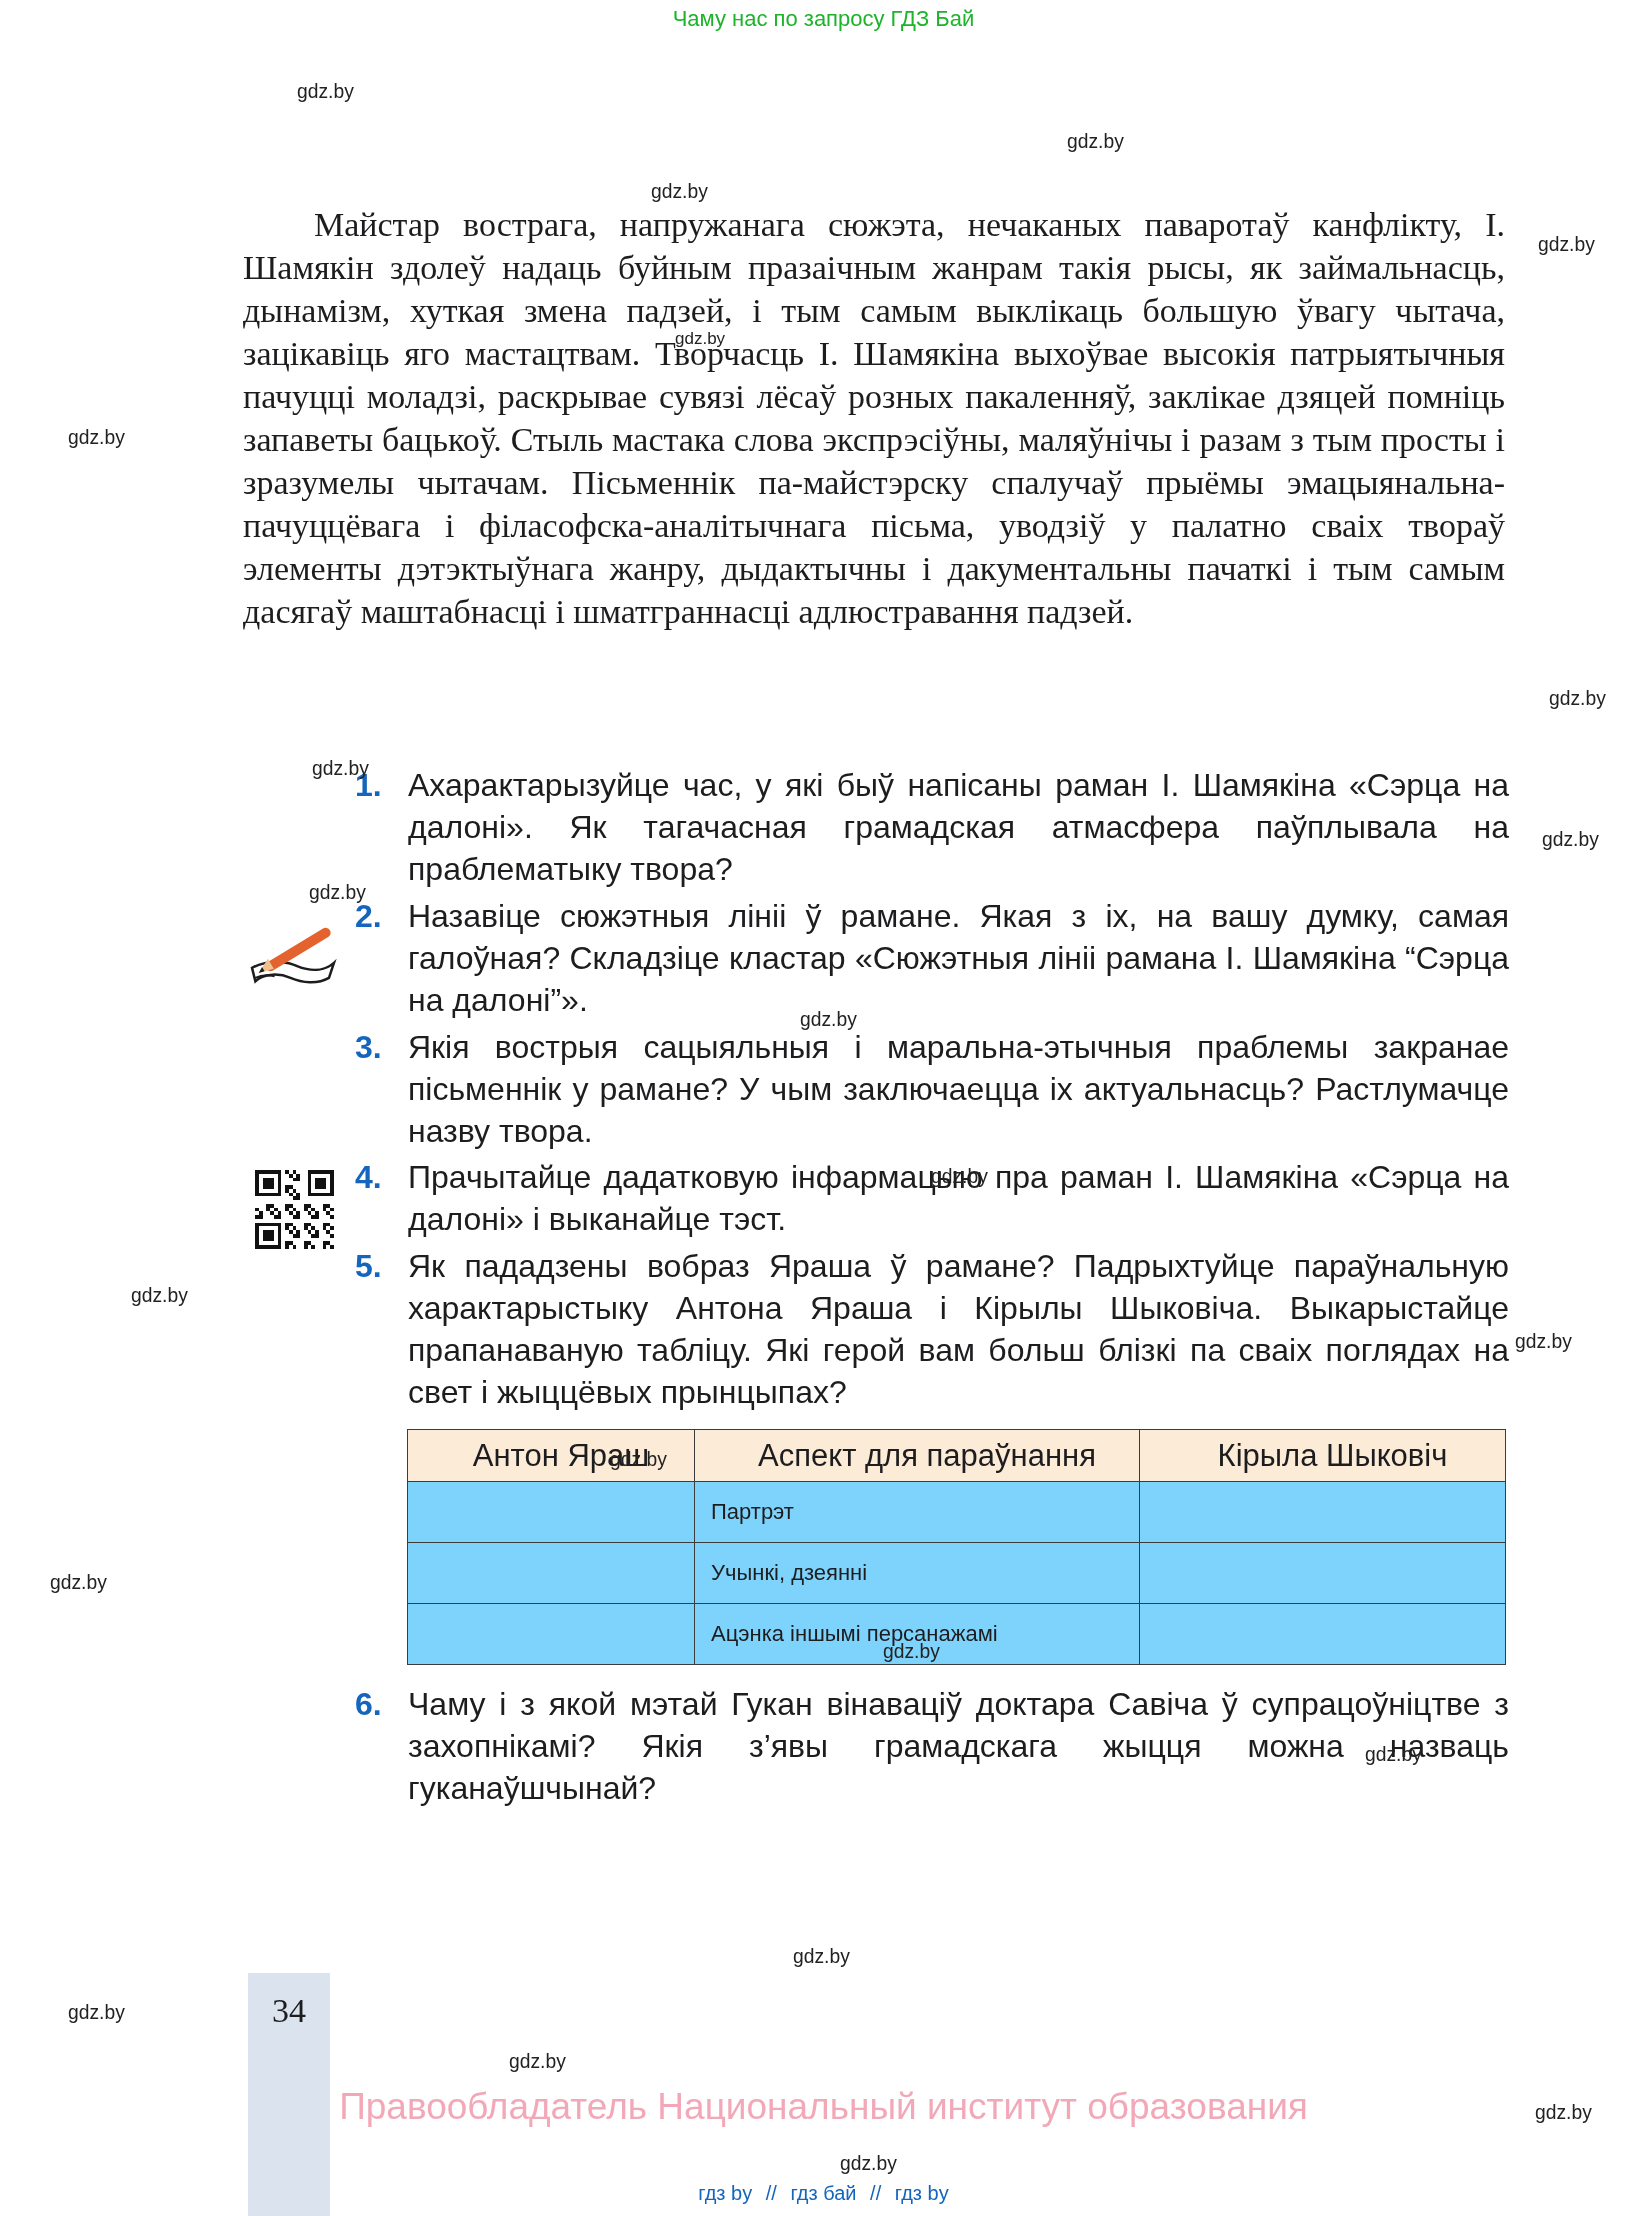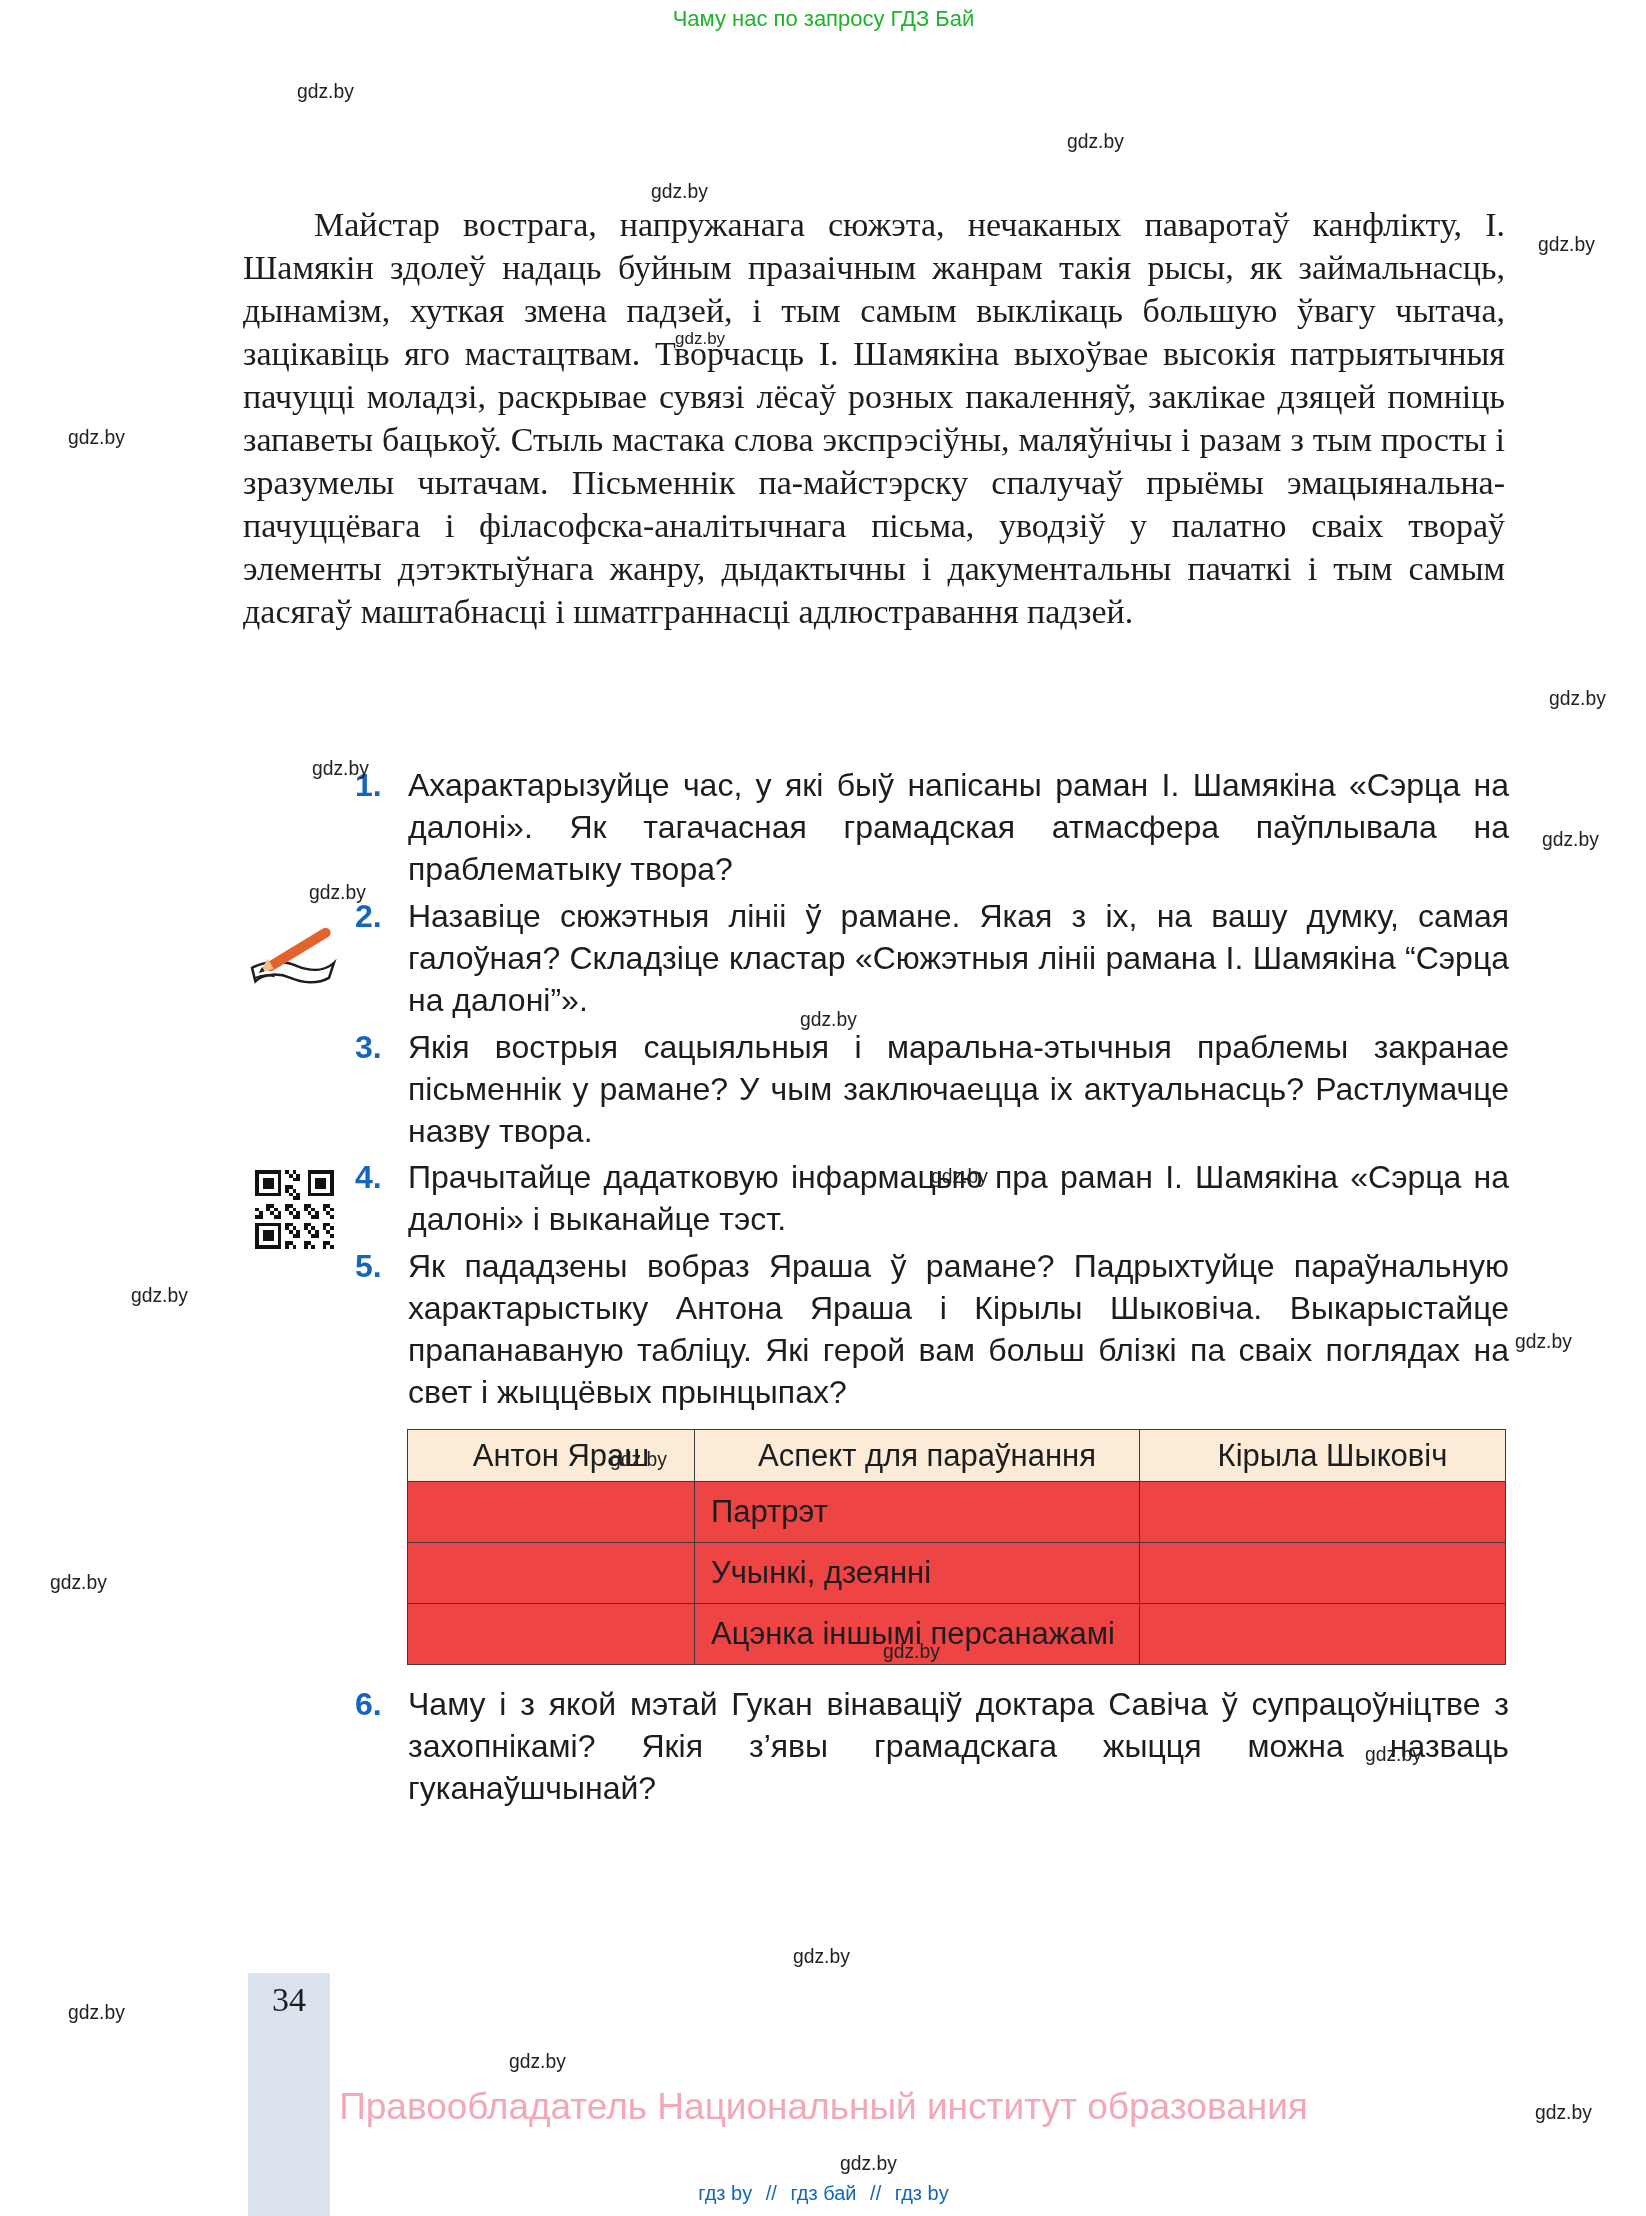--- a/index.html
+++ b/index.html
@@ -59,39 +59,39 @@
     background:var(--table-header-bg, #fcecd7);
     font-weight:normal;
     font-size:31px;
     height:52px;
     text-align:center;
     vertical-align:middle;
     padding-left:20px;
   }
   .cmp td {
     height:61px;
-    font-size:31px;
+    font-size:22px;
     padding:6.4px 16px;
     vertical-align:middle;
-    background:#ef4444;
+    background:#7dd3fc;
   }
 
   .pencil-icon { position:absolute; left:247px; top:919px; width:92px; height:71px; z-index:2; }
   .pencil-icon svg { width:100%; height:100%; }
 
   .qr-icon { position:absolute; left:255px; top:1170px; width:79px; height:79px; z-index:2; }
   .qr-icon svg { width:100%; height:100%; shape-rendering:crispEdges; }
 
   .page-strip {
     position:absolute; left:248px; top:1973px; width:82px; height:243px;
     background:var(--page-strip-bg, #dbe4ee);
     z-index:0;
   }
   .page-num {
-    display:block; text-align:center; padding-top:8px;
+    display:block; text-align:center; padding-top:19px;
     font-family:"Liberation Serif", serif;
     font-size:34px; color:var(--text-color, #1d1d1f);
   }
 
   .footer-pink {
     position:absolute; left:0; right:0; top:2086px;
     text-align:center;
     color:var(--footer-pink, #f3a8b8);
     font-size:37px;
     z-index:2;

